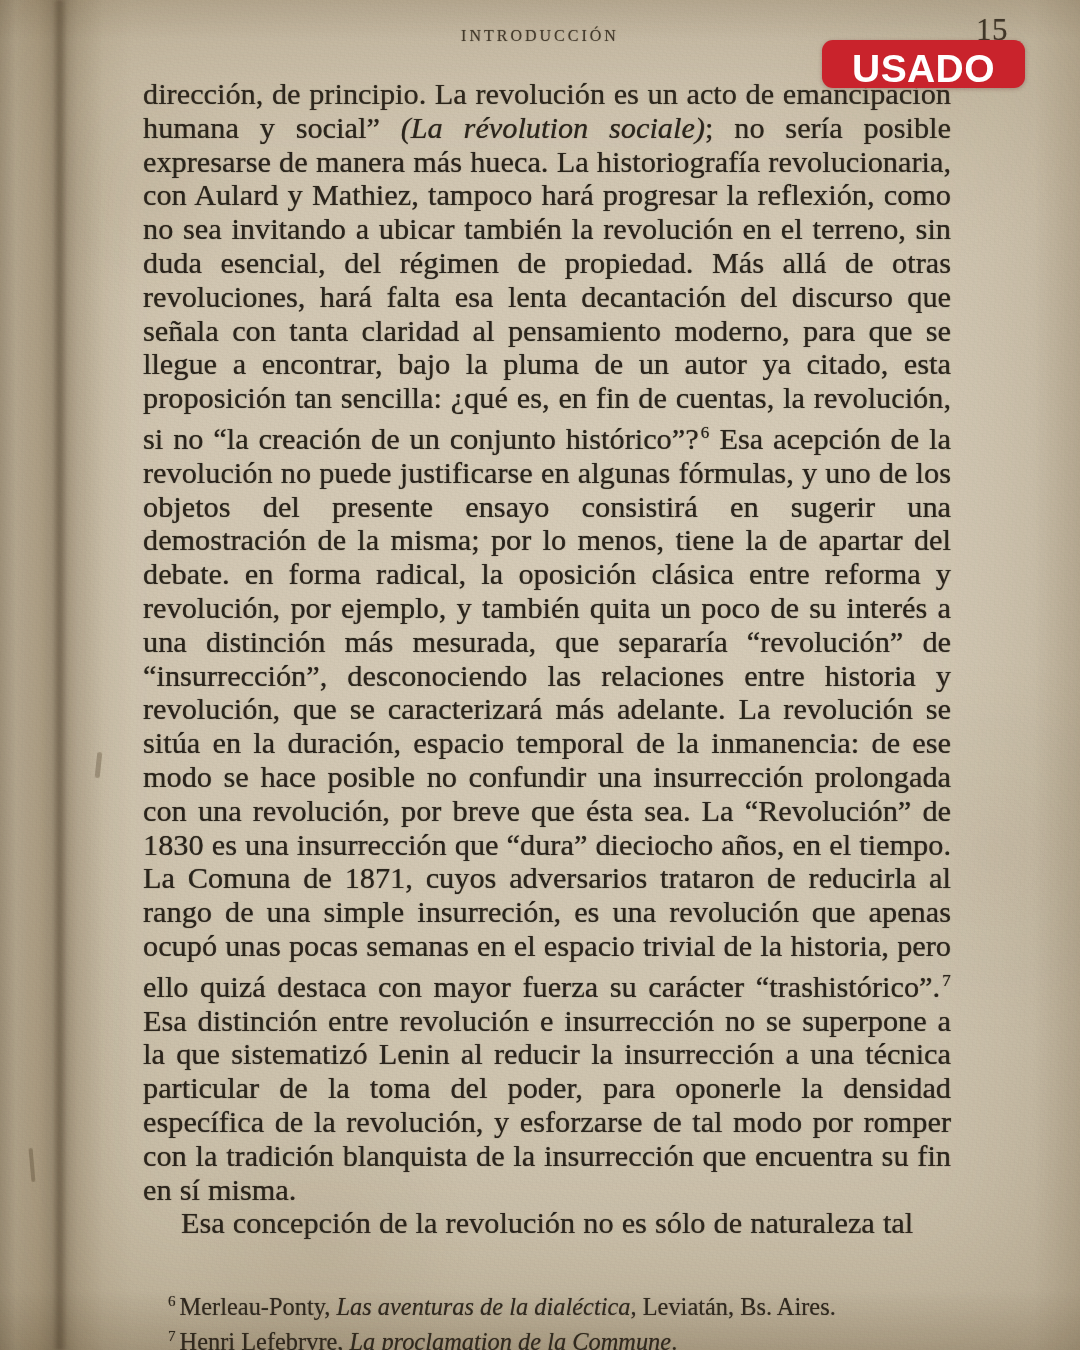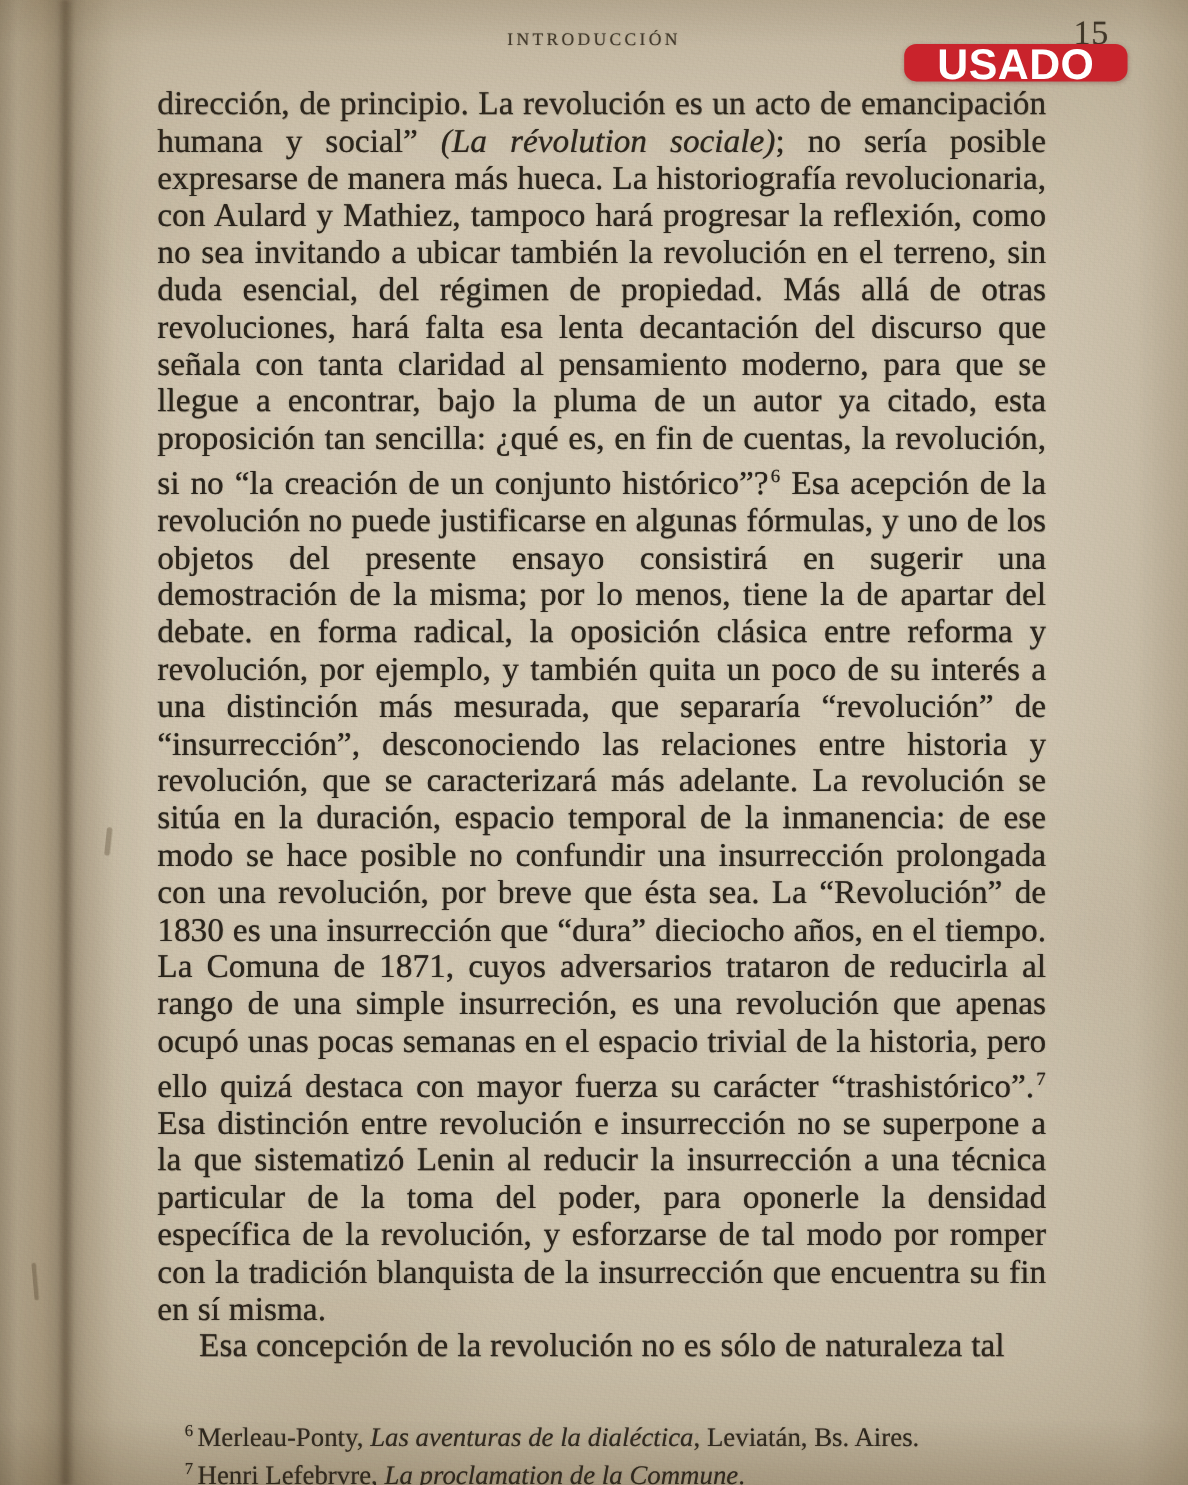--- a/index.html
+++ b/index.html
@@ -190,25 +190,25 @@
     position: absolute;
     inset: 0;
     pointer-events: none;
     box-shadow: inset 0 0 150px 40px rgba(112,94,66,.22);
   }
 
   
   .usado-badge {
     position: absolute;
     left: 822px; top: 40px;
-    width: 203px; height: 34px;
+    width: 203px; height: 48px;
     background: #c9232c;
     border-radius: 11px;
     display: flex;
-    align-items: flex-start;
+    align-items: flex-end;
     justify-content: center;
     box-shadow: 0 1px 4px rgba(80,20,22,.30);
   }
   .usado-badge span {
     font-family: "Liberation Sans", sans-serif;
     font-weight: bold;
     font-size: 39px;
     color: #ffffff;
     letter-spacing: .4px;
     line-height: 1;

